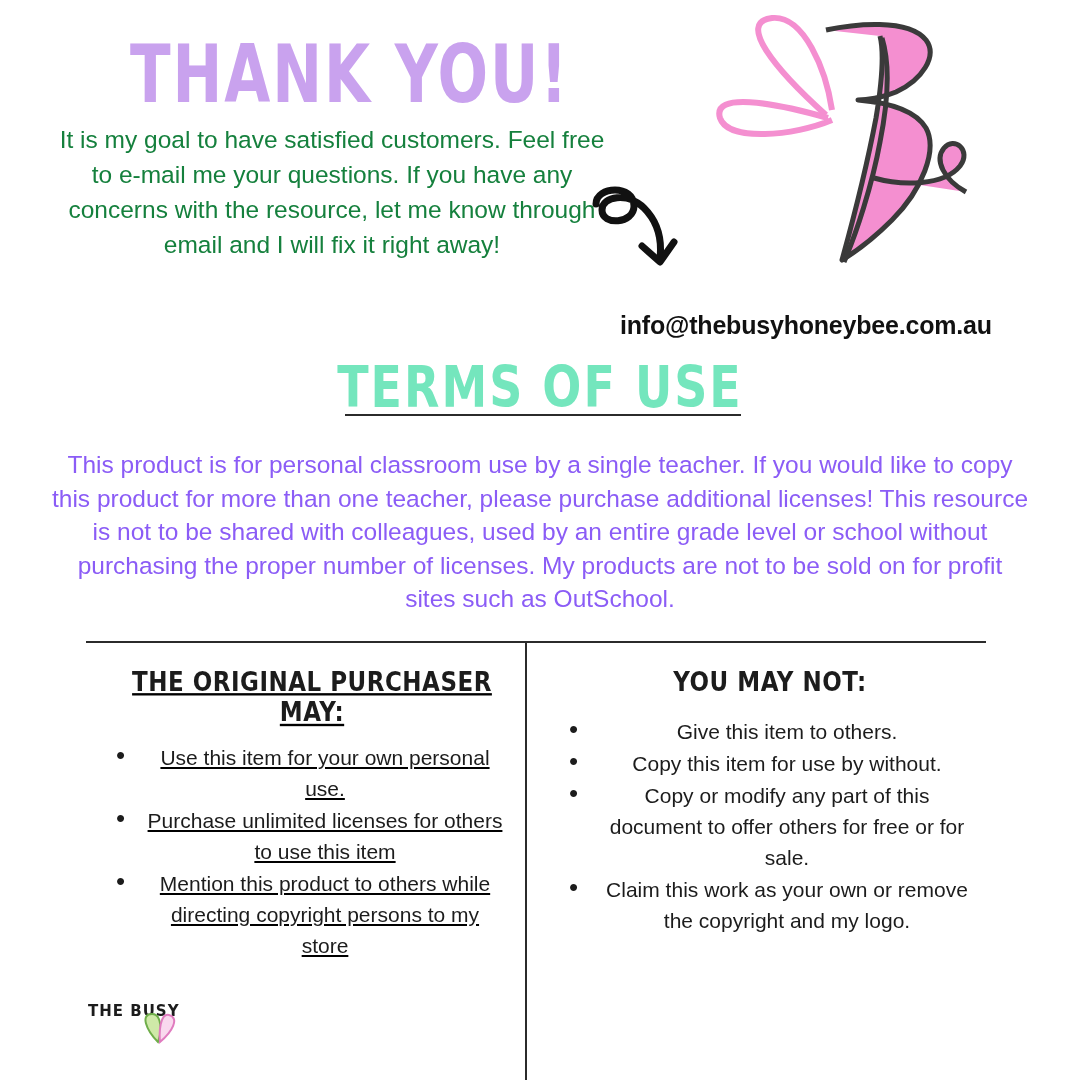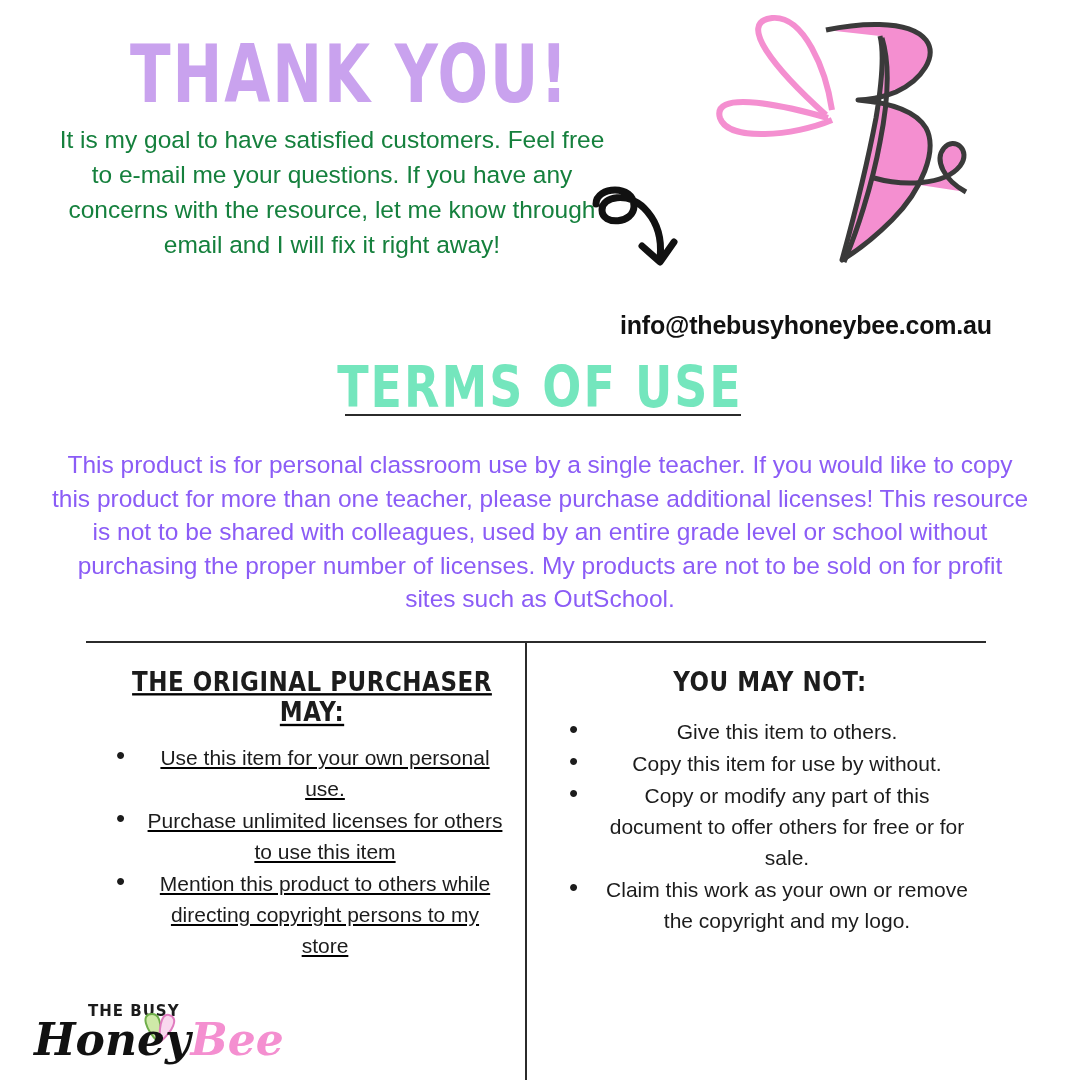--- a/index.html
+++ b/index.html
@@ -282,16 +282,15 @@
       <li>Claim this work as your own or remove the copyright and my logo.</li>
     </ul>
   </div>
 
   <div class="footer-logo">
     <div class="the-busy">THE BUSY</div>
     <svg class="wing" viewBox="0 0 46 40">
       <path d="M22 34 C10 22, 4 6, 16 6 C26 6, 26 24, 22 34 Z" fill="#cfe9a8" stroke="#6fae4a" stroke-width="2"></path>
       <path d="M24 34 C36 24, 44 10, 33 7 C24 5, 23 24, 24 34 Z" fill="#f9d9ee" stroke="#e07bbf" stroke-width="2"></path>
     </svg>
-    <div class="honeybee"><span>Honey</span><span class="pink">Bee</span></div>
   </div>
 
 </div>
 
 </body></html>

